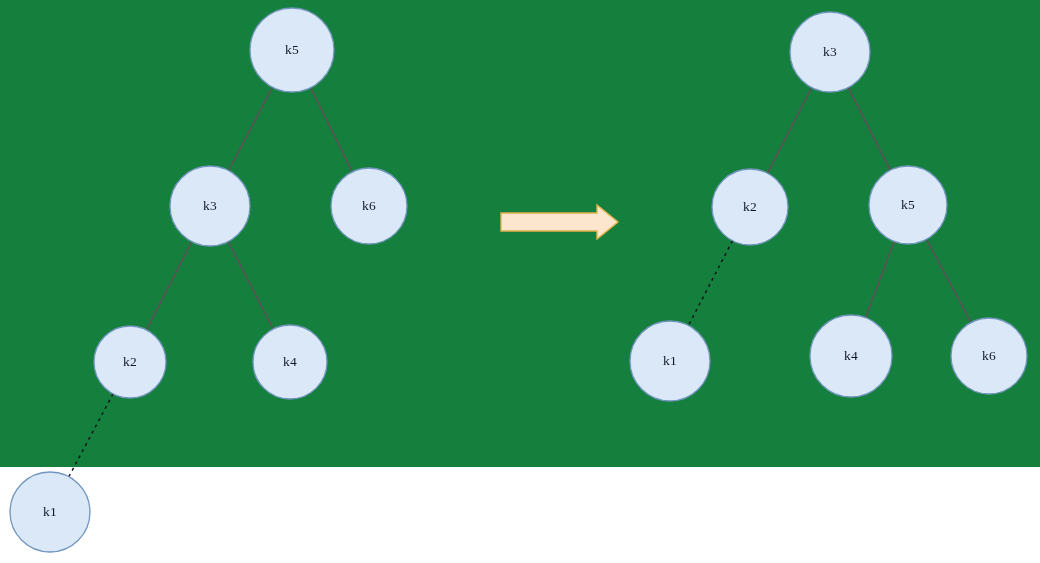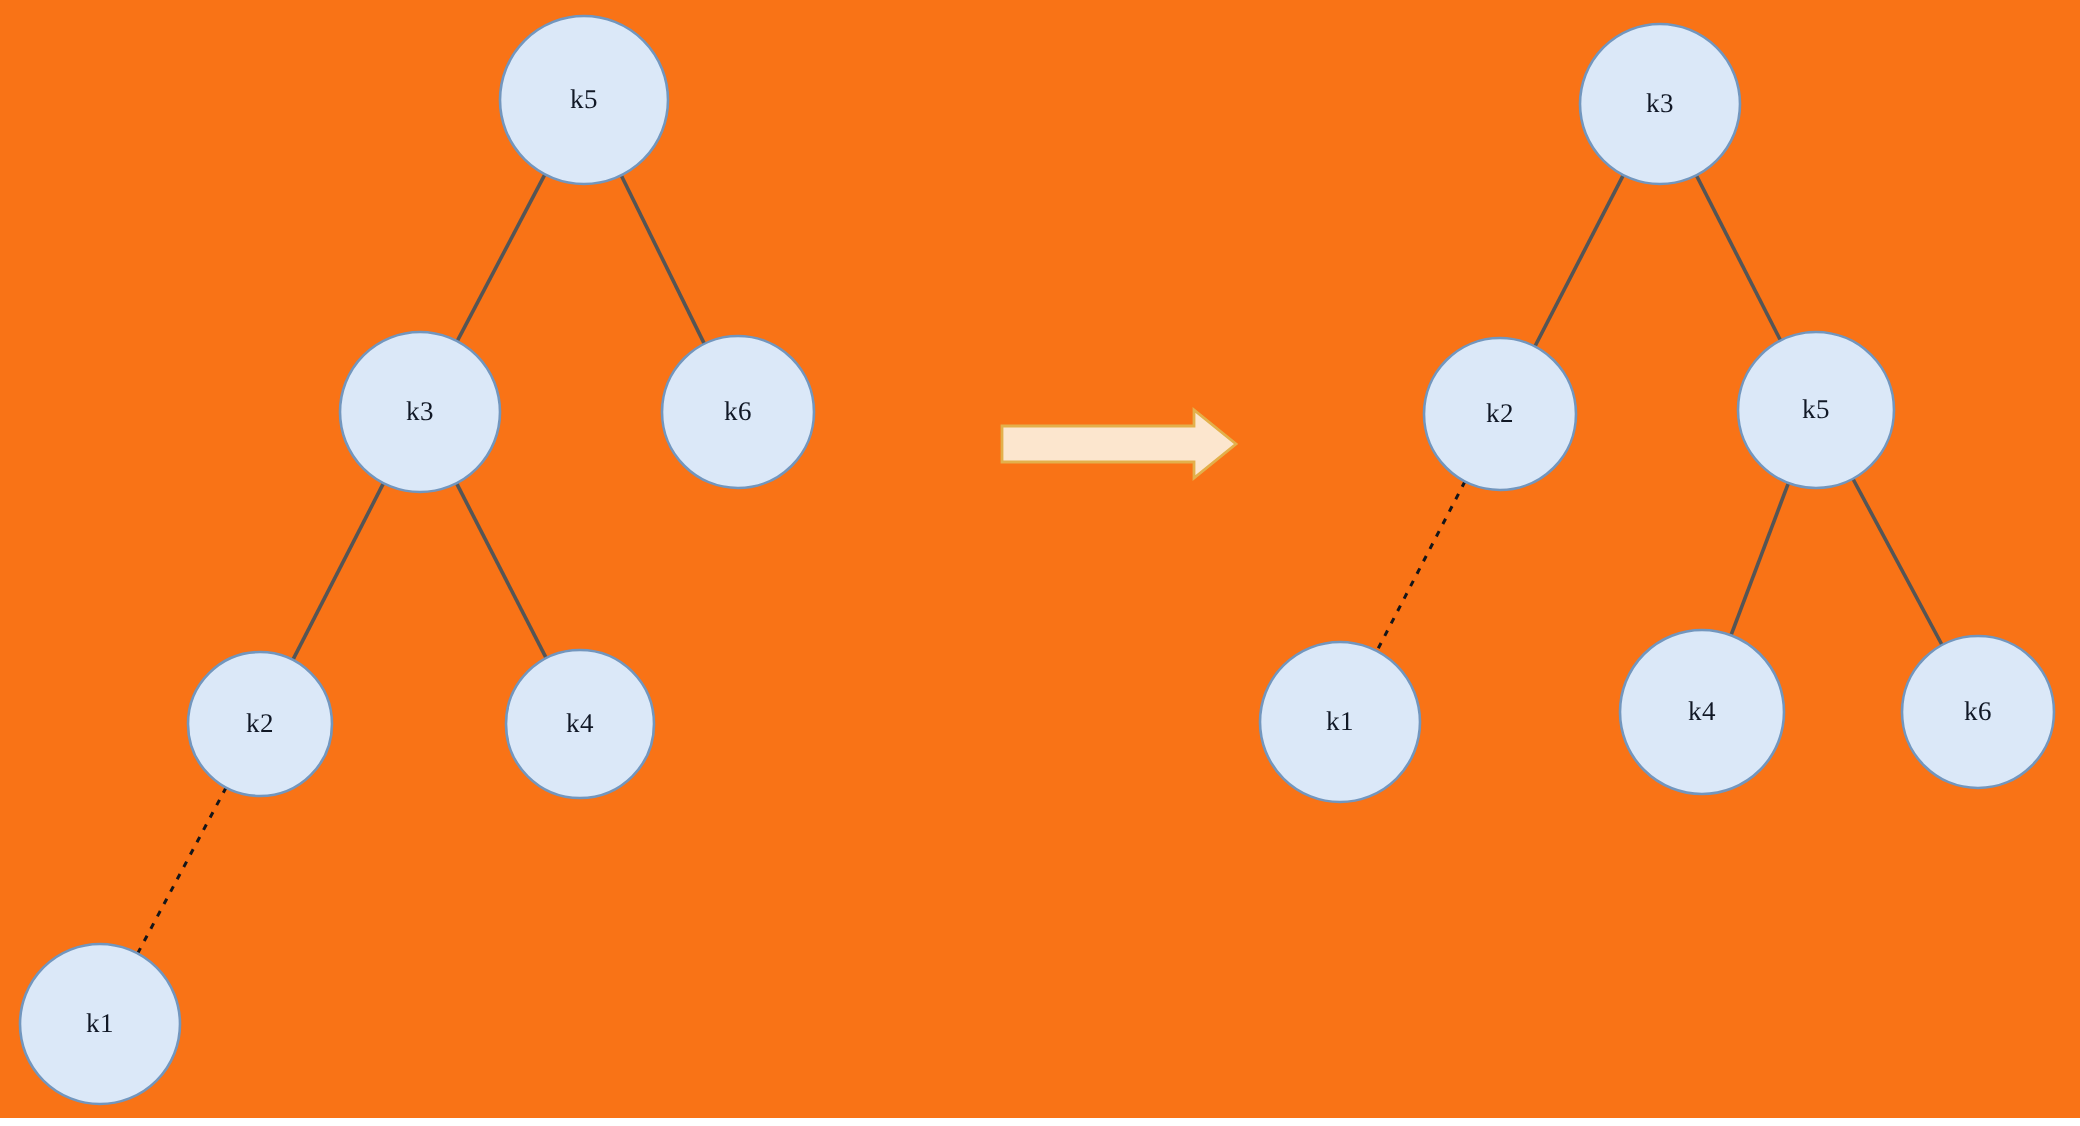--- a/index.html
+++ b/index.html
@@ -10,22 +10,22 @@
   }
   body {
     width: 1040px;
     height: 563px;
     font-family: "Liberation Serif", "DejaVu Serif", serif;
     overflow: hidden;
   }
   #diagram-root {
     position: relative;
     width: 1040px;
-    height: 559px;
-    background: #f97316;
+    height: 467px;
+    background: #15803d;
   }
   svg#tree-canvas {
     position: absolute;
     left: 0;
     top: 0;
     width: 1040px;
     height: 563px;
     display: block;
   }
   .node-circle {

